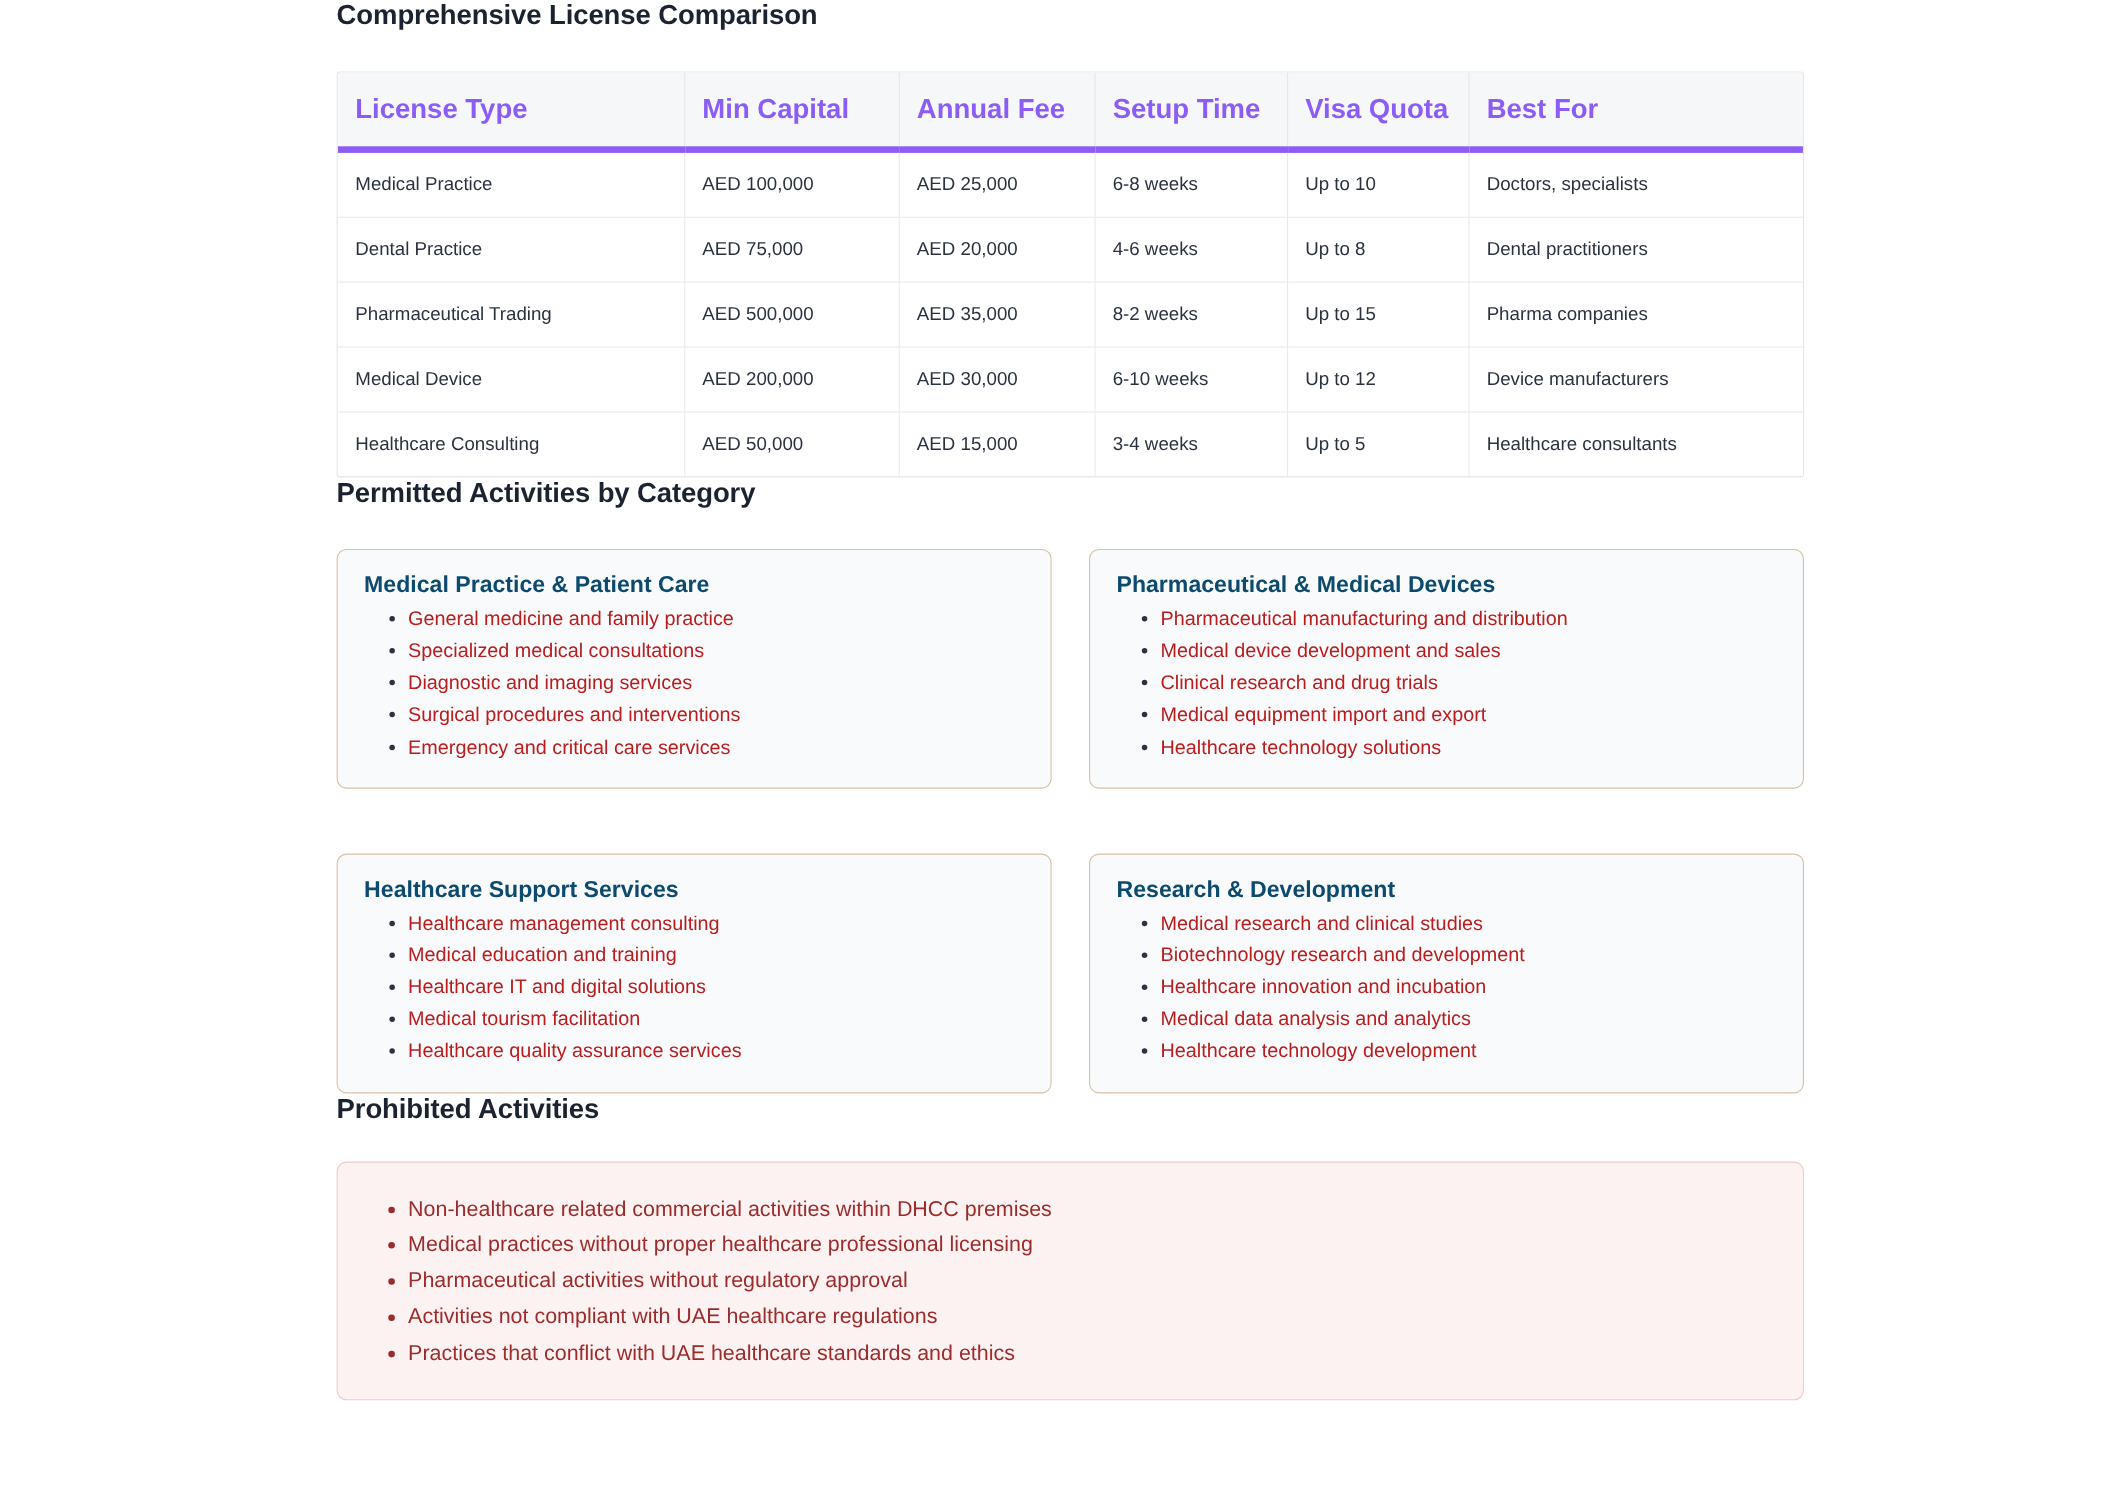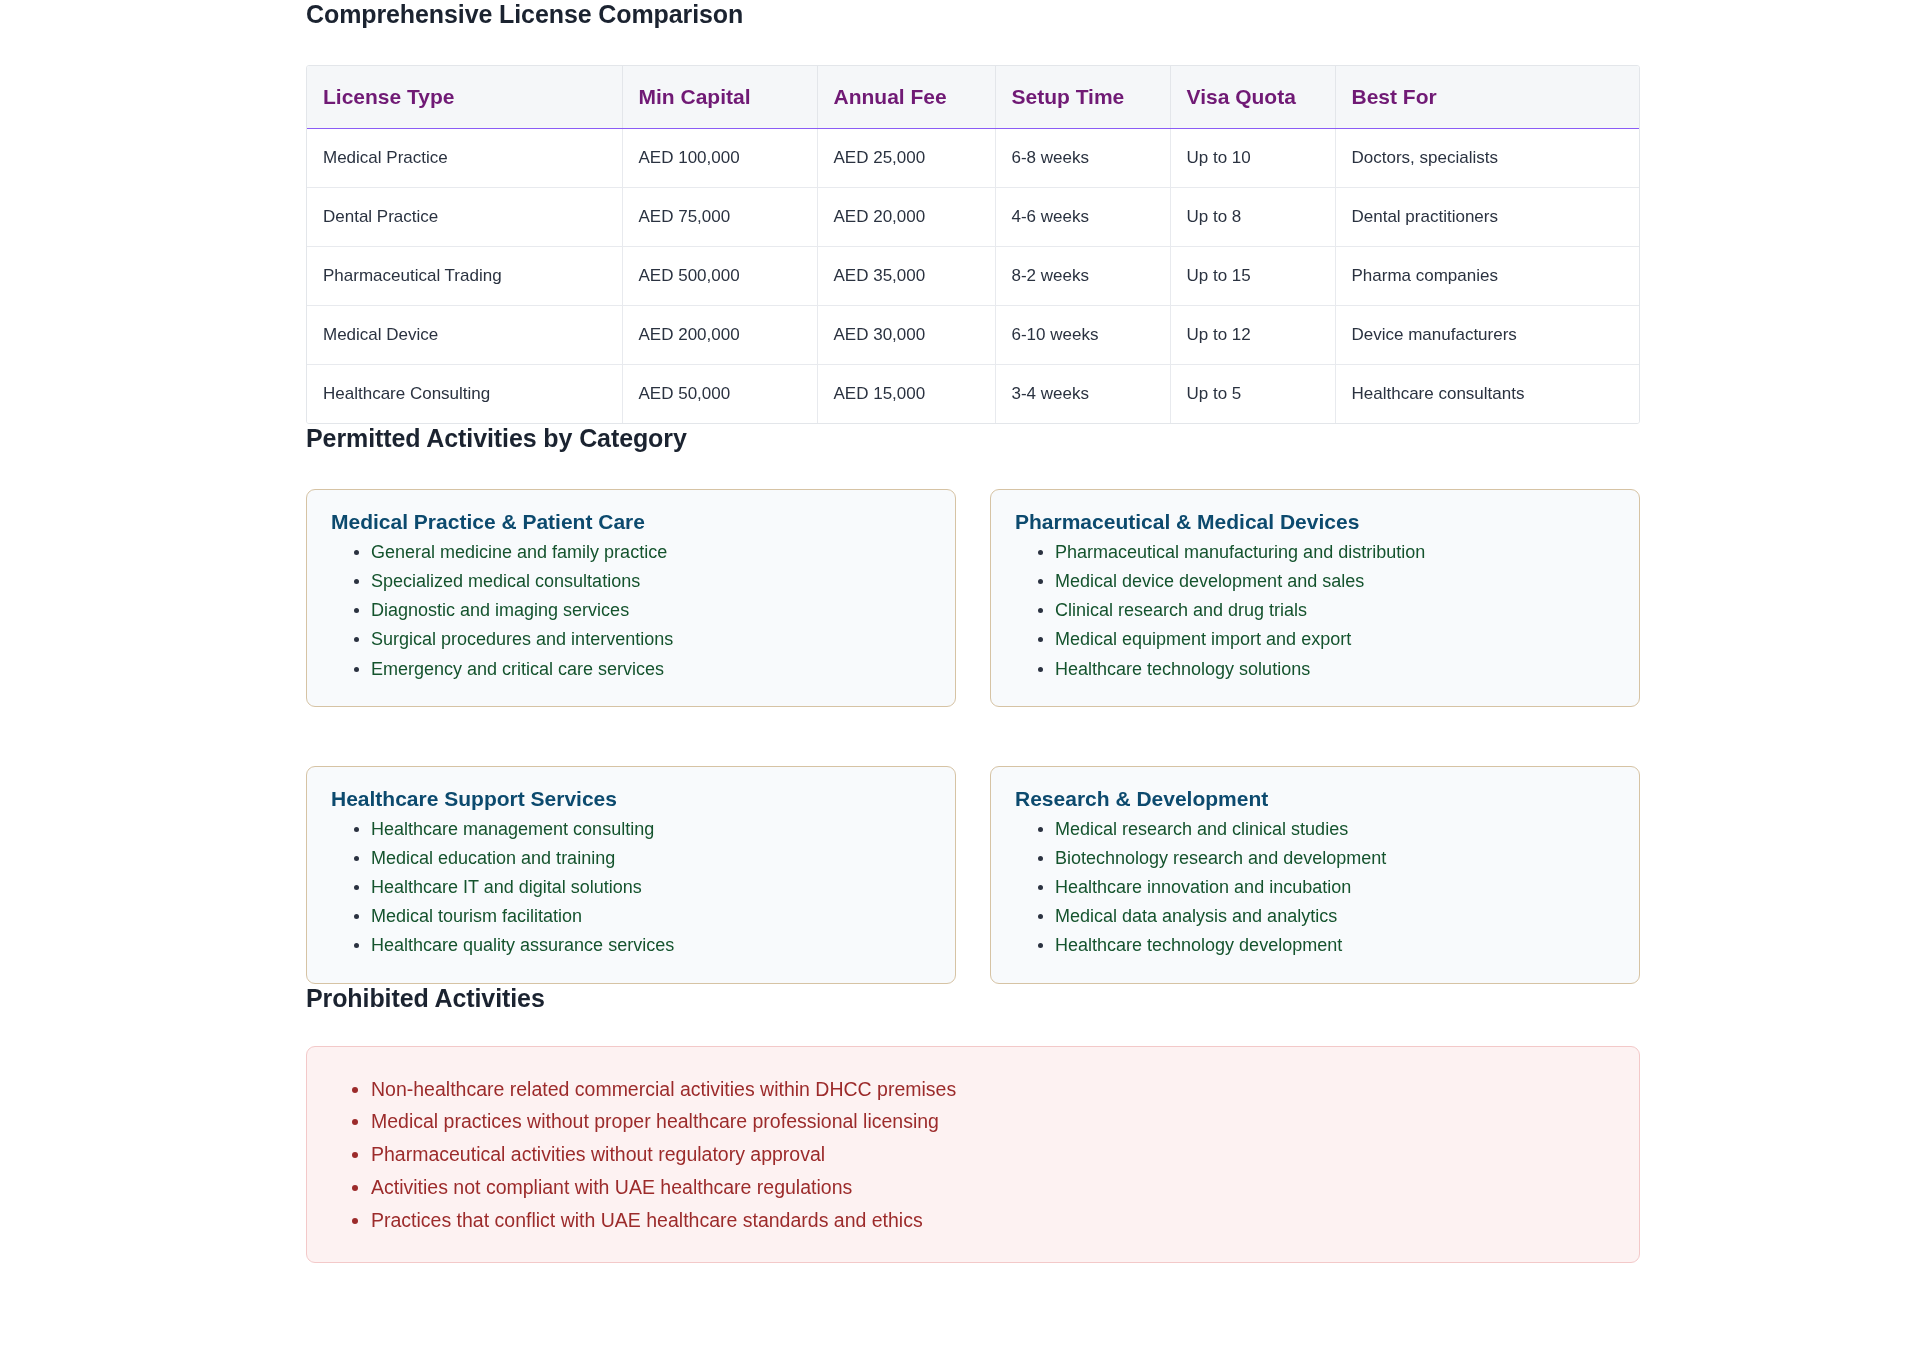--- a/index.html
+++ b/index.html
@@ -46,26 +46,26 @@
     width: 1334px;
   }
   table.license-table {
     border-collapse: collapse;
     width: 100%;
     table-layout: fixed;
   }
   table.license-table thead th {
     background: #f5f7f9;
     text-align: left;
-    font-size: 21px;
+    font-size: 25px;
     font-weight: bold;
-    color: #701a75;
+    color: #8b5cf6;
     padding: 19px 0 19px 16px;
     border-right: 1px solid #e3e6ea;
-    border-bottom: 1px solid #8b5cf6;
+    border-bottom: 6px solid #8b5cf6;
   }
   table.license-table thead th:last-child { border-right: none; }
 
   table.license-table tbody td {
     font-size: 17px;
     color: #2a3240;
     padding: 19px 0 19px 16px;
     border-right: 1px solid #e8eaee;
     border-bottom: 1px solid #e8eaee;
     background: #ffffff;
@@ -106,21 +106,21 @@
     color: #0c4a6e;
     margin: 0 0 4px 0;
   }
   .activity-card ul {
     margin: 0;
     padding-left: 40px;
     list-style-type: disc;
   }
   .activity-card ul li {
     font-size: 18px;
-    color: #14532d;
+    color: #b91c1c;
     line-height: 1.62;
   }
   .activity-card ul li::marker { color: #2b3240; font-size: 17px; }
 
   
   .prohibited-heading { margin-top: 77px; }
 
   .prohibited-box {
     margin-top: 33px;
     width: 1334px;

